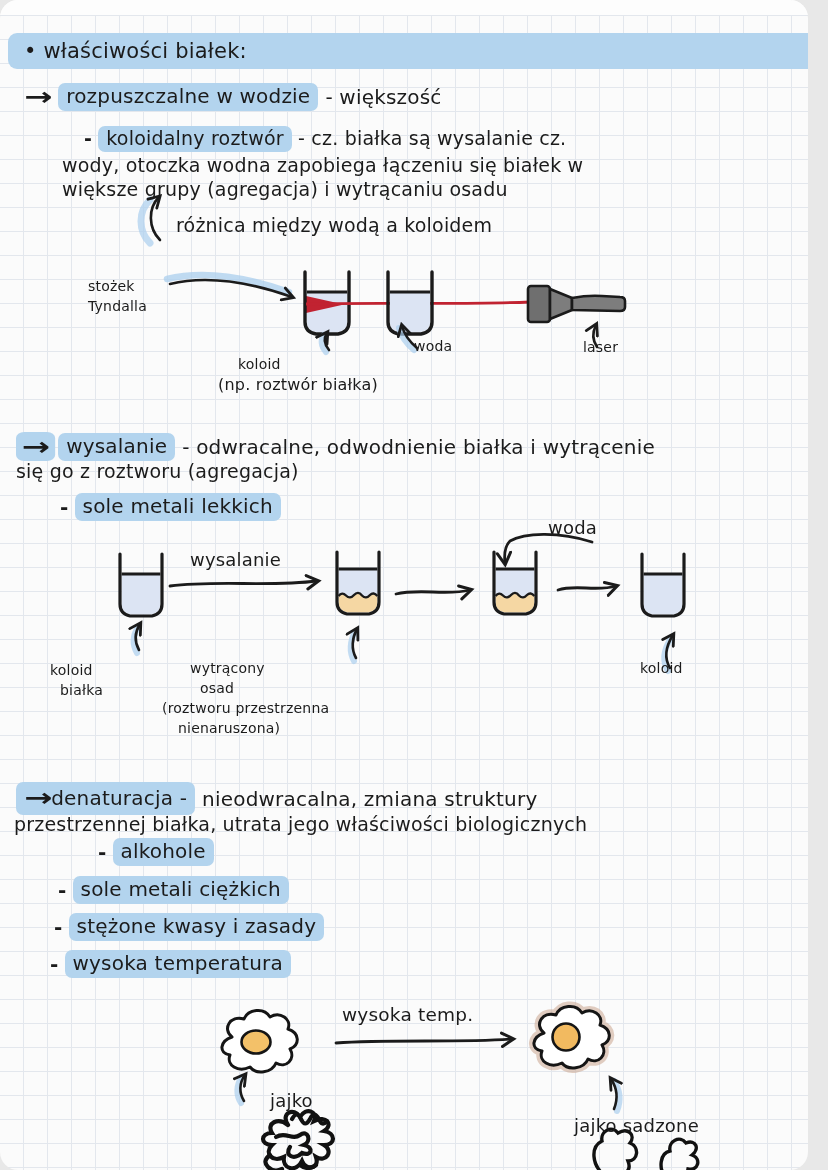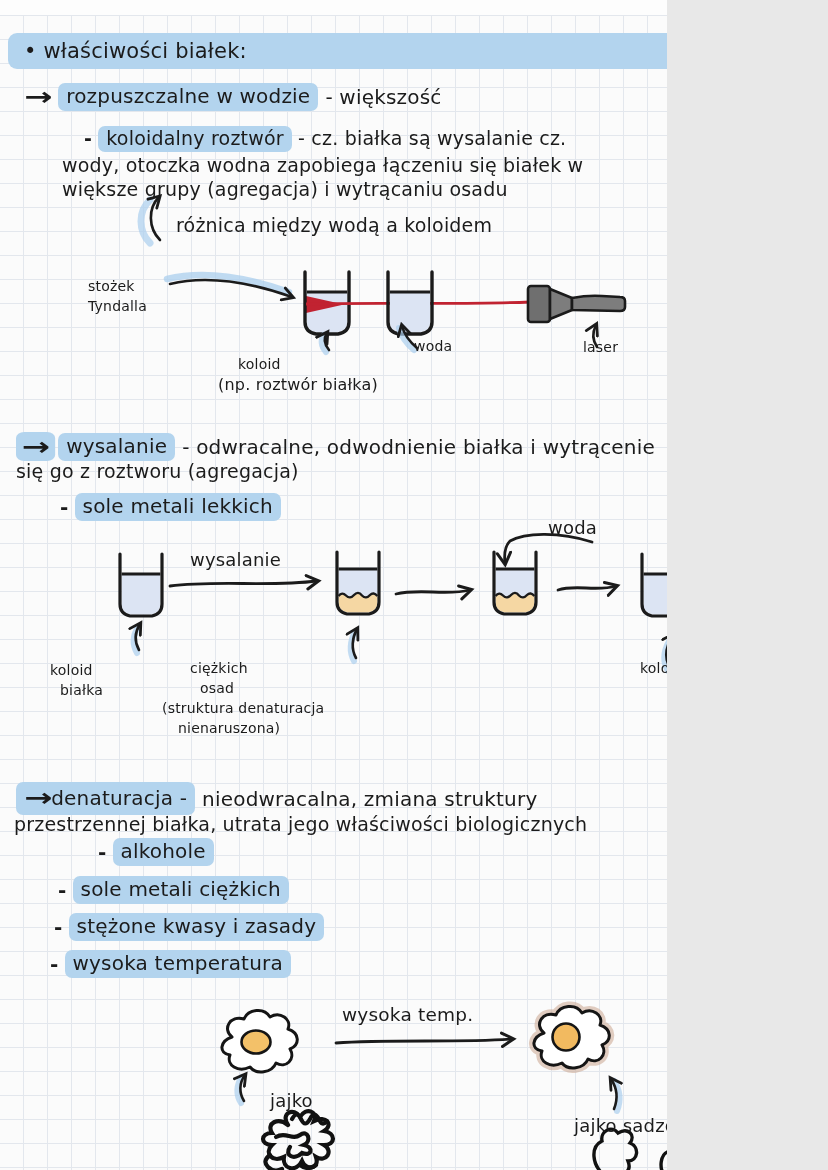--- a/index.html
+++ b/index.html
@@ -1,23 +1,23 @@
 <!DOCTYPE html>
 <html><head>
 <meta charset="utf-8">
 <style>
   html,body{margin:0;padding:0;background:#e8e8e8;}
   .page{
-    position:relative;width:667px;height:1170px;overflow:hidden;
+    position:relative;width:808px;height:1170px;overflow:hidden;
     background-color:#fbfbfb;
     background-image:
       linear-gradient(to right,#e3e7ed 1px,transparent 1px),
       linear-gradient(to bottom,#e3e7ed 1px,transparent 1px);
     background-size:24px 24px;background-position:-1px 15px;
-    font-family:"DejaVu Sans",sans-serif;color:#1b1b1b;
+    font-family:"DejaVu Sans",sans-serif;color:#1b1b1b;border-radius:18px;
   }
   .top-margin{position:absolute;top:0;left:0;right:0;height:15px;background:#fdfdfd;}
   .abs{position:absolute;}
   .hw{font-family:"DejaVu Sans",sans-serif;color:#1b1b1b;letter-spacing:.2px;}
   .hl{background:#b3d4ee;border-radius:7px;padding:1px 8px 3px;}
   .title-bar{
     position:absolute;left:8px;top:33px;width:796px;height:36px;
     background:#b3d4ee;border-radius:9px;display:flex;align-items:center;
     padding-left:16px;font-size:21px;
   }
@@ -174,23 +174,23 @@
       <path d="M630,150 C624,140 626,128 633,117" fill="none" stroke="#abcfee" stroke-width="6" stroke-opacity=".7" stroke-linecap="round" transform="translate(-2,3)"></path>
       <path d="M630,150 C624,140 626,128 633,117" fill="none" stroke="#1b1b1b" stroke-width="2.6" stroke-linecap="round" marker-end="url(#ah)"></path>
     </svg>
     <div class="flabel hw" style="left:150px;top:32px;font-size:18px;">wysalanie</div>
     <div class="flabel hw" style="left:508px;top:0px;font-size:18px;">woda</div>
     <div class="flabel hw" style="left:10px;top:142px;">
       <div>koloid</div>
       <div style="margin-left:10px">białka</div>
     </div>
     <div class="flabel hw" style="left:150px;top:140px;">
-      <div>ciężkich</div>
+      <div>wytrącony</div>
       <div style="margin-left:10px">osad</div>
-      <div style="margin-left:-28px">(struktura denaturacja</div>
+      <div style="margin-left:-28px">(roztworu przestrzenna</div>
       <div style="margin-left:-12px">nienaruszona)</div>
     </div>
     <div class="flabel hw" style="left:600px;top:140px;">koloid</div>
   </div>
 
   <div class="h-line hw" style="left:16px;top:782px;">
     <span class="hl" style="display:flex;align-items:center;gap:4px;">
       <span class="arrow-glyph" style="margin-right:2px;">→</span>
       <span>denaturacja -</span>
     </span>

